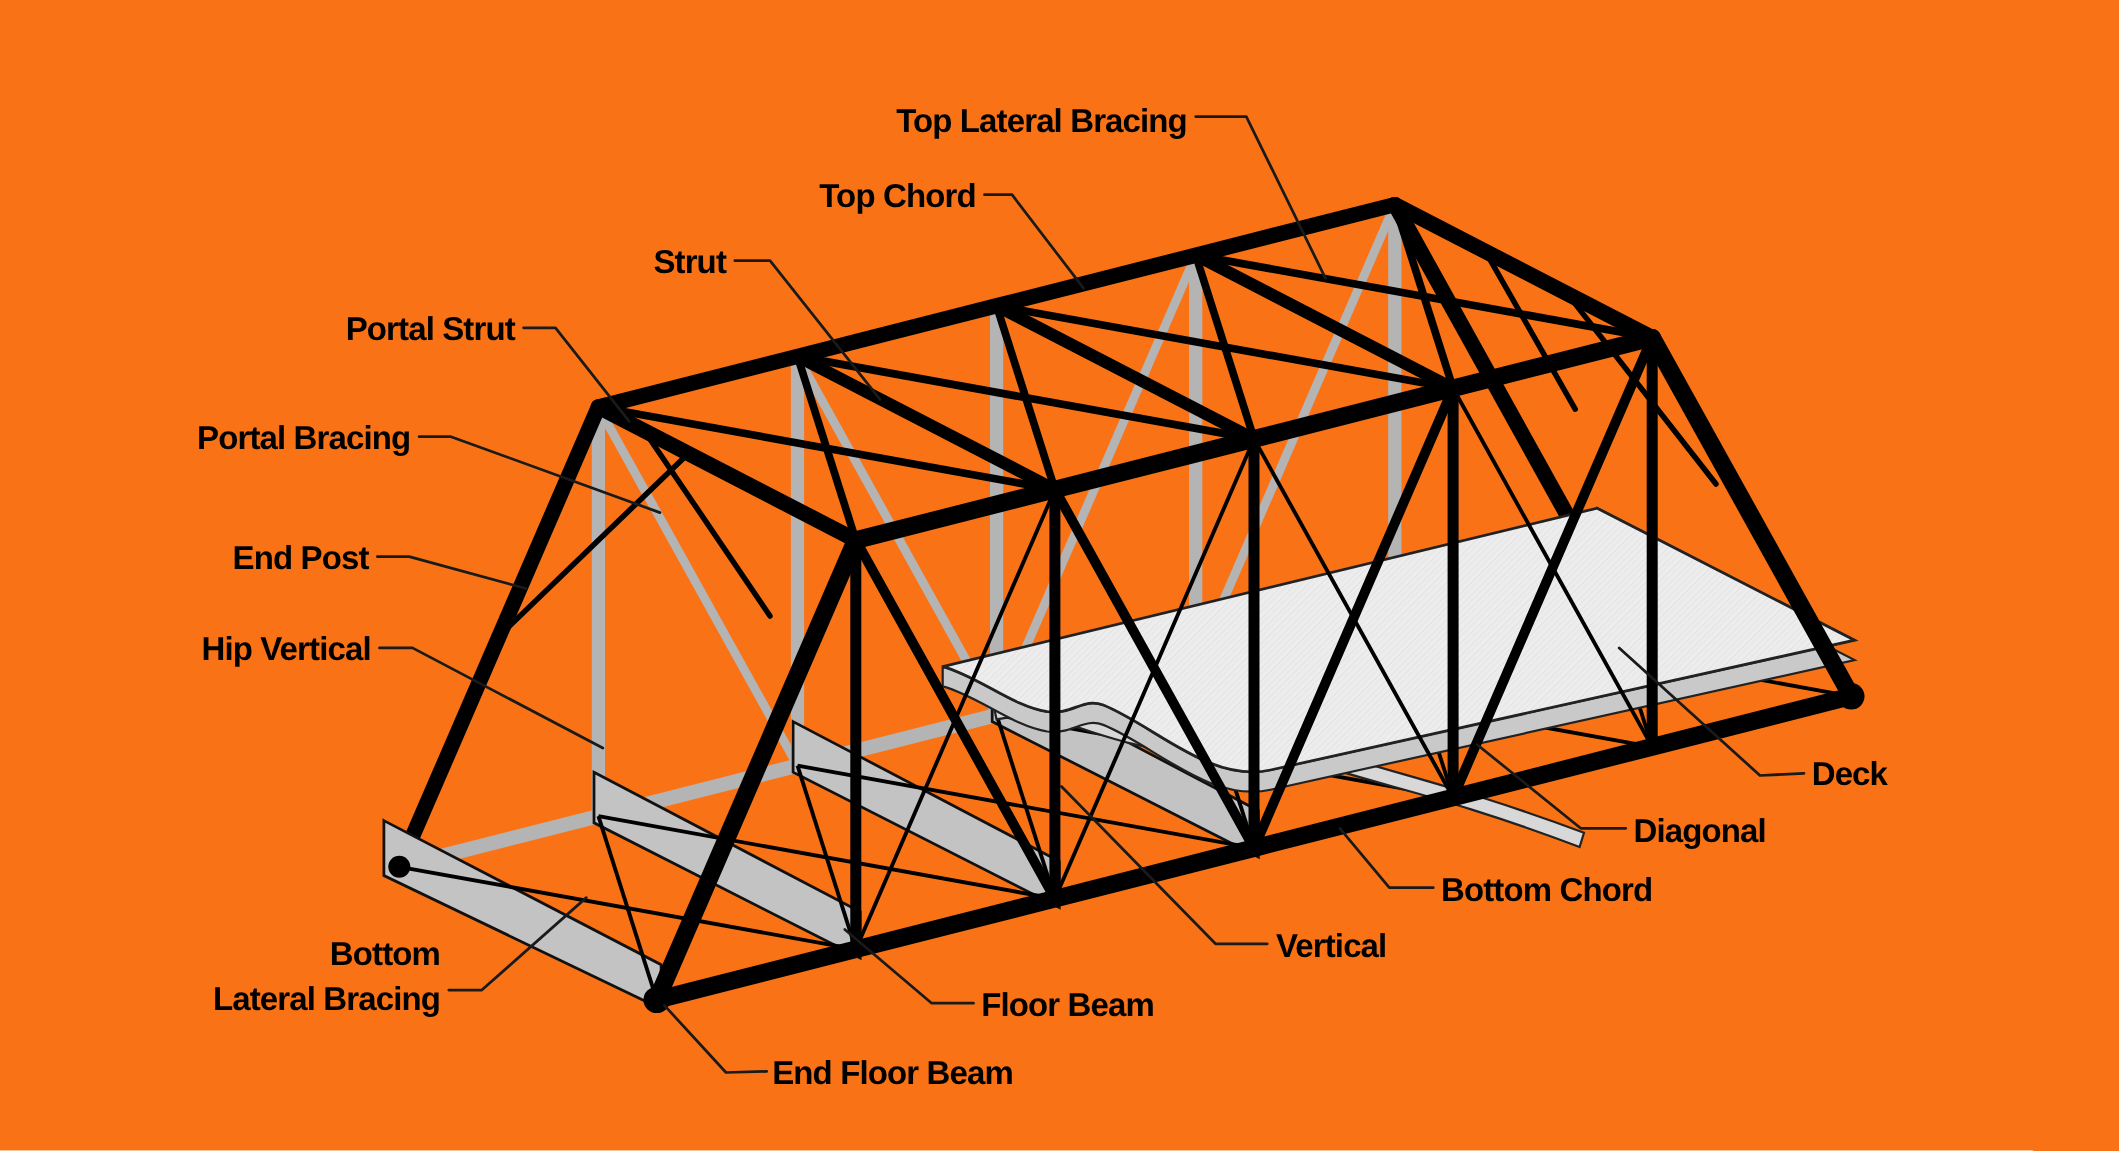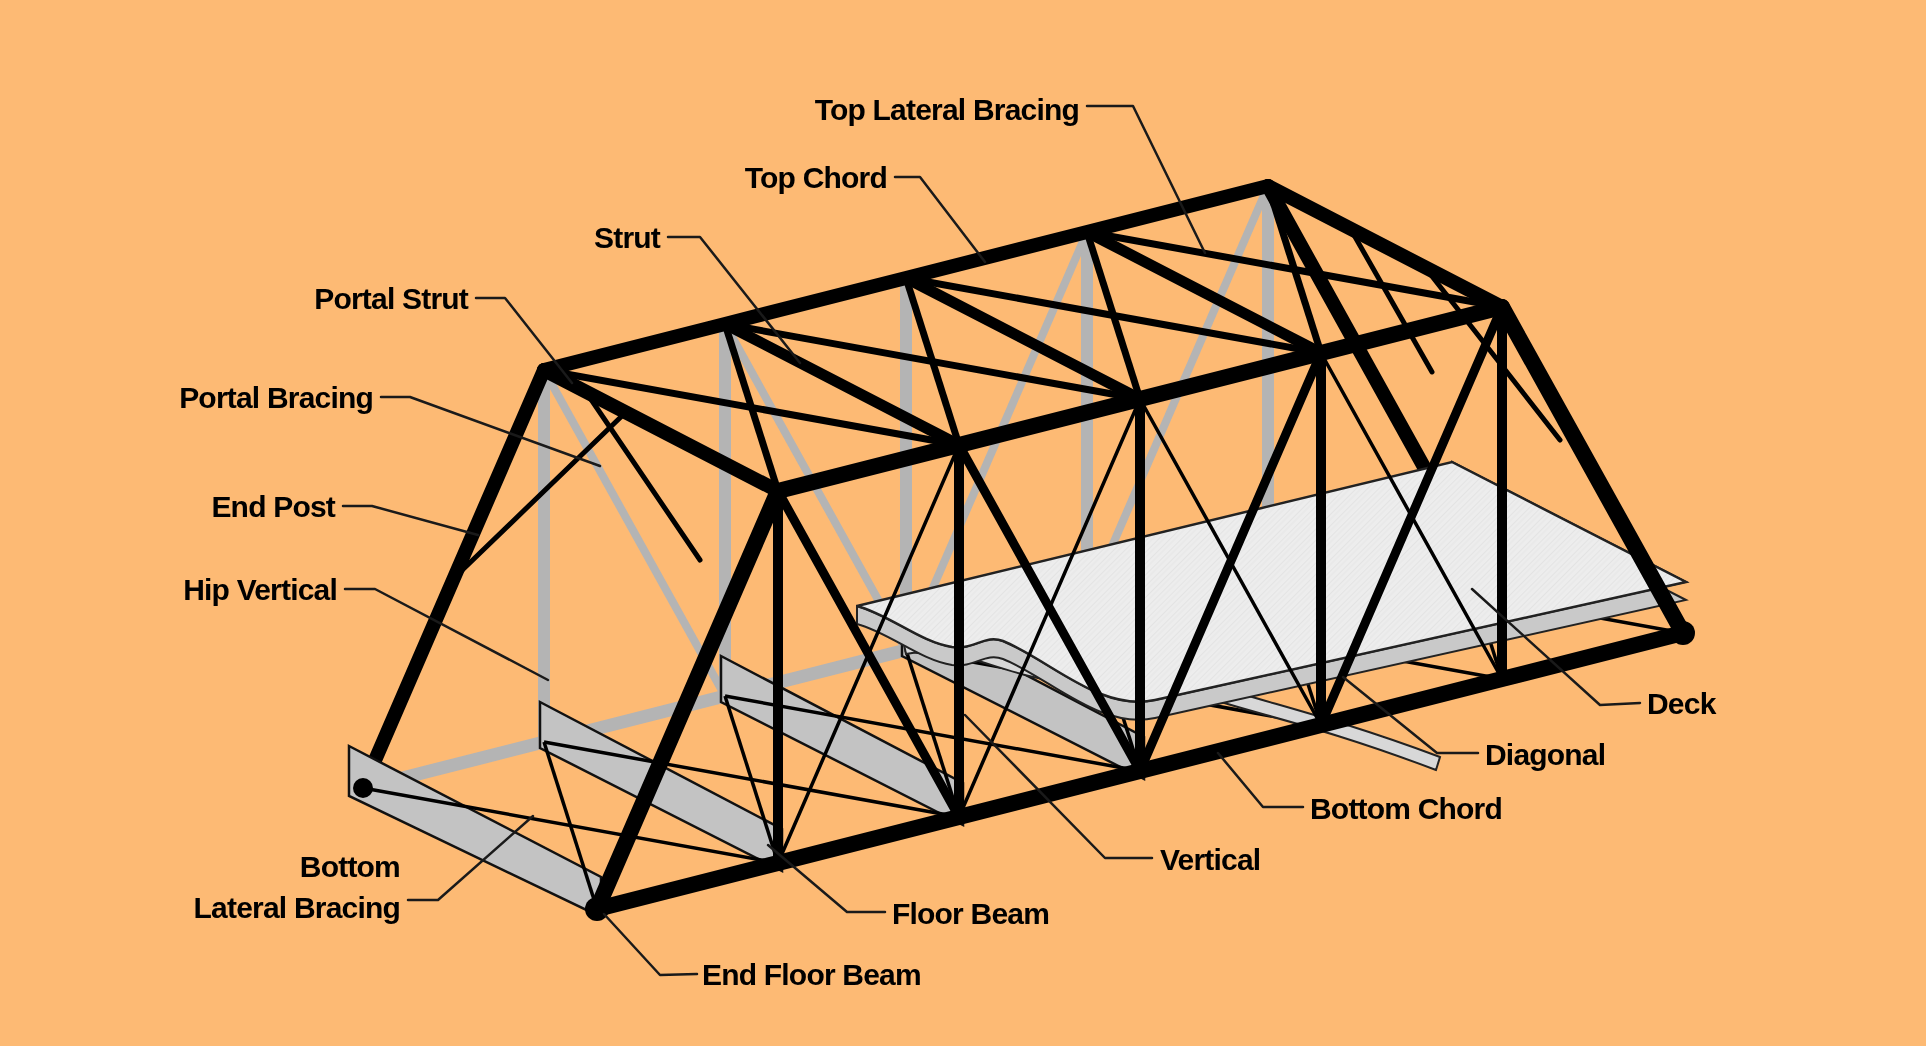--- a/index.html
+++ b/index.html
@@ -1,16 +1,16 @@
 <!DOCTYPE html>
 <html><head>
 <meta charset="utf-8">
 <style>
   html,body{margin:0;padding:0;background:#ffffff;}
-  .stage{position:relative;width:1926px;height:1046px;background:#fdba74;overflow:hidden;
+  .stage{position:relative;width:1926px;height:1046px;background:#f97316;overflow:hidden;
          font-family:"Liberation Sans", sans-serif;}
   svg{position:absolute;left:0;top:0;}
   .lbl{font-family:"Liberation Sans", sans-serif;font-weight:bold;font-size:30px;
        letter-spacing:-0.8px;fill:#000000;}
   .leader{fill:none;stroke:#1a1a1a;stroke-width:2.5;stroke-linejoin:round;stroke-linecap:round;}
 </style>
 </head>
 <body>
 
 <div class="stage">

